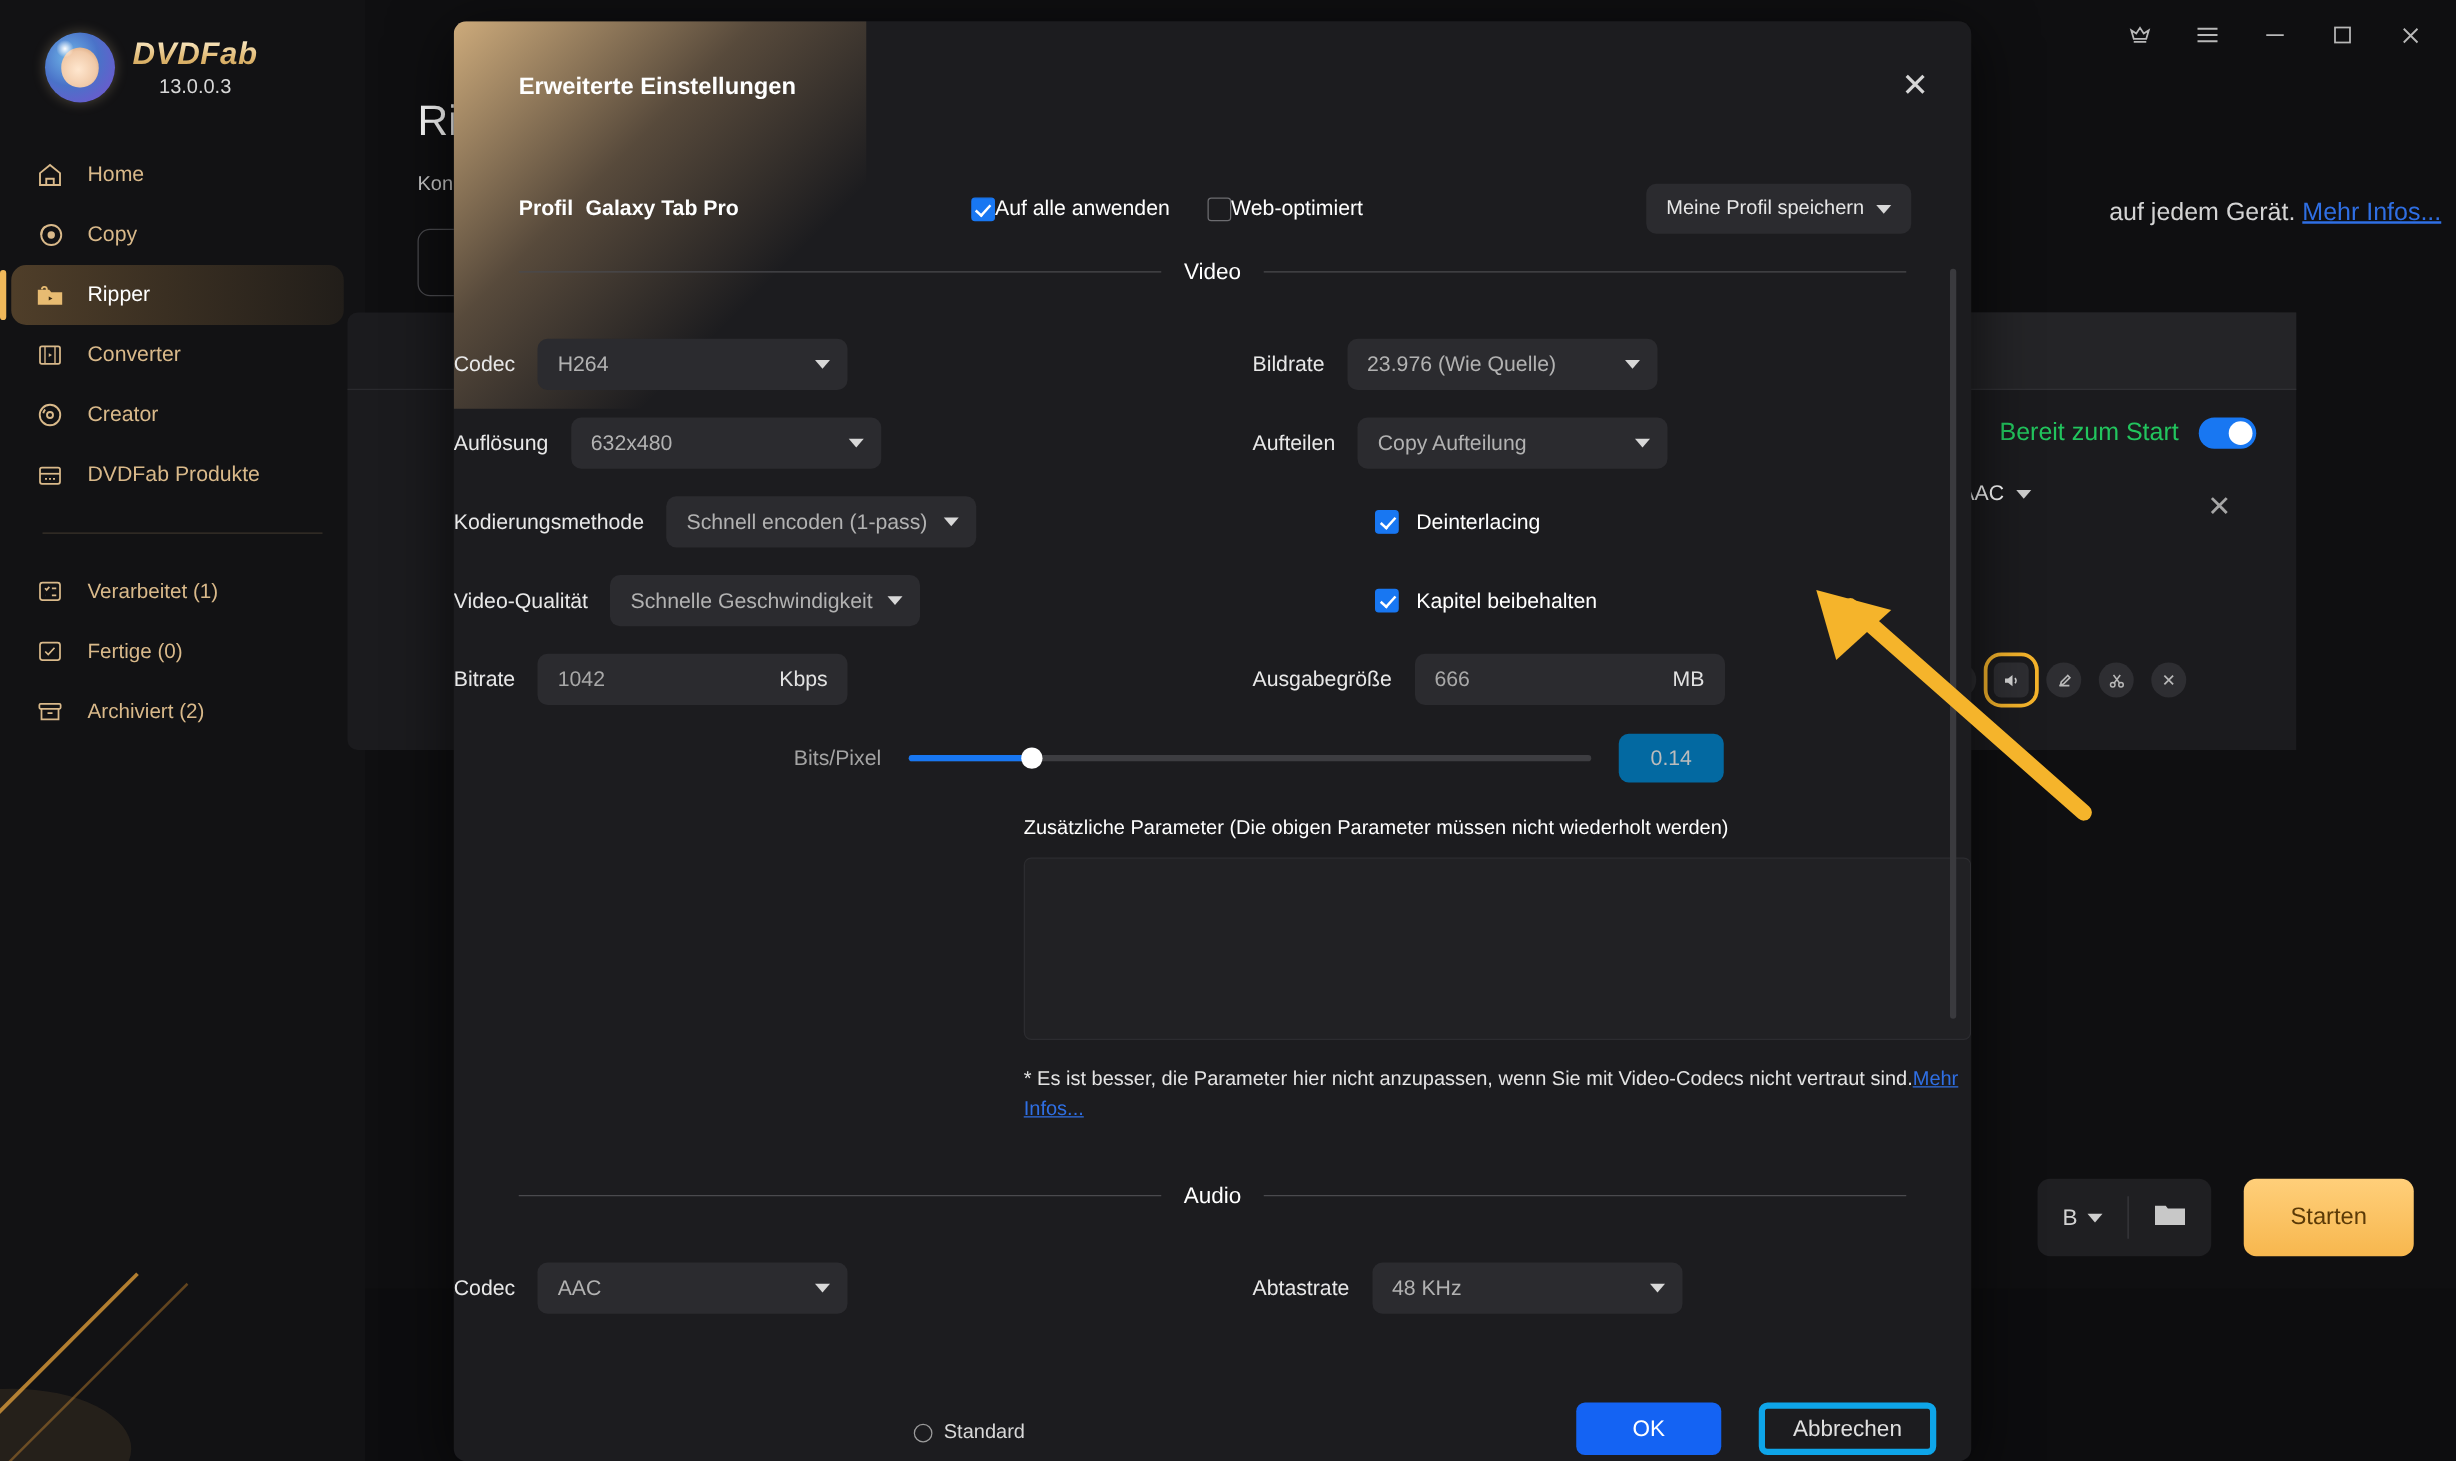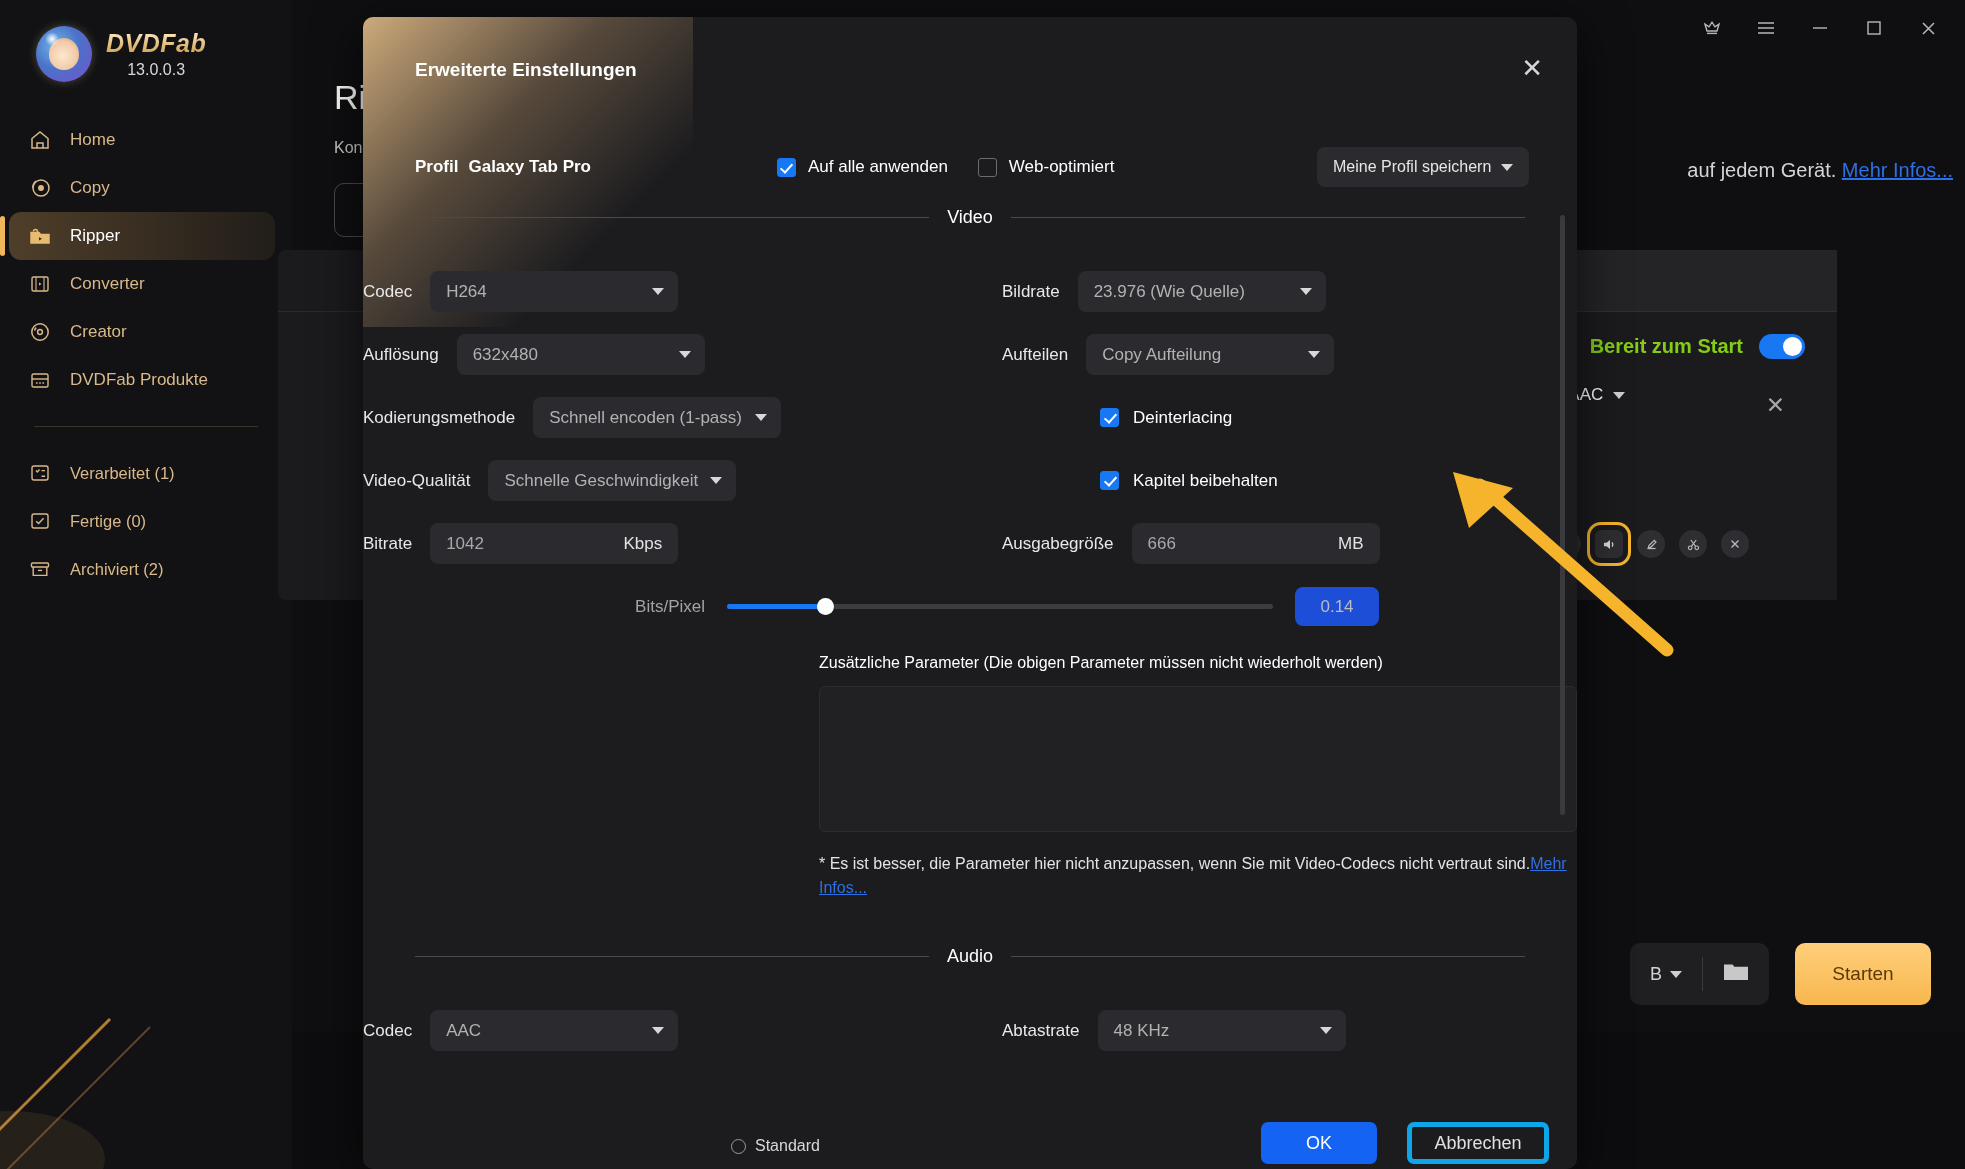--- a/index.html
+++ b/index.html
@@ -91,21 +91,21 @@
   }
   .task-thumb-row { height: 62px; border-bottom: 1px solid #2a2a2e; }
 
   
   .right-panel {
     position: absolute; right: 128px; top: 250px; width: 310px; height: 350px;
     background: #1b1b1e;
   }
   .rp-topstrip { height: 62px; background: #242427; border-bottom: 1px solid #303034; }
   .ready-row { display: flex; align-items: center; justify-content: flex-end; gap: 16px; padding: 22px 32px 0 0; }
-  .ready-label { font-size: 20px; font-weight: bold; color: #84cc16; }
+  .ready-label { font-size: 20px; font-weight: normal; color: #22c55e; }
   .toggle { width: 46px; height: 25px; border-radius: 14px; background: #1877f2; position: relative; cursor: pointer; flex: none; }
   .toggle::after { content: ""; position: absolute; right: 3px; top: 3px; width: 19px; height: 19px; border-radius: 50%; background: #fff; }
 
   .fmt-row { display: flex; align-items: center; gap: 10px; padding: 26px 0 0 0; color: #fff; font-size: 17px; }
   .caret { width: 0; height: 0; border-left: 6px solid transparent; border-right: 6px solid transparent; border-top: 7px solid #cfcfcf; }
   .rp-x { position: absolute; right: 52px; top: 142px; color: #a6a6a6; font-size: 23px; cursor: pointer; }
   .qual-row { position: absolute; left: -160px; top: 192px; color: #fff; font-size: 17px; display: flex; align-items: center; gap: 10px; white-space: nowrap; }
 
   .icon-row { position: absolute; left: 26px; top: 280px; display: flex; align-items: center; gap: 14px; }
   .circ-icon {
@@ -135,21 +135,21 @@
     background: linear-gradient(135deg, rgba(214,178,128,.95) 0%, rgba(160,130,94,.45) 38%, rgba(40,34,30,0) 72%);
     pointer-events: none;
   }
   .dlg-title { position: absolute; left: 52px; top: 42px; font-size: 19px; font-weight: bold; color: #fff; z-index: 2; }
   .dlg-close { position: absolute; right: 34px; top: 38px; color: #d6d6d6; font-size: 26px; cursor: pointer; z-index: 2; line-height: 1; }
 
   .profile-row { position: absolute; left: 52px; top: 130px; right: 48px; display: flex; align-items: center; z-index: 2; }
   .profile-label { font-size: 17px; font-weight: bold; color: #fff; }
   .profile-name { font-size: 17px; font-weight: bold; color: #fff; margin-left: 10px; }
   .cbx-group { display: flex; align-items: center; gap: 30px; margin-left: 186px; }
-  .cbx { display: flex; align-items: center; gap: 12px; color: #fff; font-size: 17px; cursor: pointer; }
+  .cbx { display: flex; align-items: center; color: #fff; font-size: 17px; cursor: pointer; }
   .box { width: 19px; height: 19px; border-radius: 3px; border: 1.6px solid #6c6c70; flex: none; }
   .box.checked { background: #1877f2; border-color: #1877f2; position: relative; }
   .box.checked::after {
     content: ""; position: absolute; left: 5.5px; top: 2px; width: 5px; height: 10px;
     border: solid #fff; border-width: 0 2.2px 2.2px 0; transform: rotate(42deg);
   }
   .save-profile {
     margin-left: auto; width: 212px; height: 40px; background: #2b2b2f; border-radius: 8px;
     display: flex; align-items: center; justify-content: space-between; padding: 0 16px;
     color: #e6e6e6; font-size: 16px; cursor: pointer;
@@ -184,21 +184,21 @@
   .numfield .val { color: #a8a8a8; }
   .numfield .unit { color: #e2e2e2; }
   .chkrow { display: flex; align-items: center; gap: 14px; height: 47px; margin-bottom: 16px; padding-left: 98px; }
   .chkrow .lbl { color: #fff; font-size: 17px; }
 
   .bp-row { display: flex; align-items: center; gap: 22px; margin: 4px 0 0 52px; }
   .bp-label { font-size: 17px; color: #a3a3a3; width: 290px; text-align: right; }
   .slider { position: relative; width: 546px; height: 5px; background: #3d3d41; border-radius: 3px; cursor: pointer; }
   .slider .fill { position: absolute; left: 0; top: 0; height: 5px; width: 100px; background: #1877f2; border-radius: 3px; }
   .slider .knob { position: absolute; left: 92px; top: -6px; width: 17px; height: 17px; border-radius: 50%; background: #fff; }
-  .bp-val { width: 84px; height: 39px; background: #1d4ed8; border-radius: 8px; display: flex; align-items: center; justify-content: center; color: #bcbcbc; font-size: 17px; }
+  .bp-val { width: 84px; height: 39px; background: #0369a1; border-radius: 8px; display: flex; align-items: center; justify-content: center; color: #bcbcbc; font-size: 17px; }
 
   .extra-label { margin: 28px 0 0 456px; font-size: 16px; color: #ffffff; }
   .extra-box { margin: 14px 0 0 456px; width: 758px; height: 146px; background: #212124; border: 1px solid #2c2c30; border-radius: 6px; }
   .footnote { margin: 20px 0 0 456px; width: 790px; font-size: 16px; color: #e4e4e4; line-height: 1.5; }
   .footnote .lnk { color: #2f6fe4; text-decoration: underline; cursor: pointer; }
 
   .audio-div { margin-top: 46px; }
   .audio-grid { margin-top: 40px; }
 
   .dlg-foot { position: absolute; left: 0; right: 0; bottom: 0; height: 72px; }

